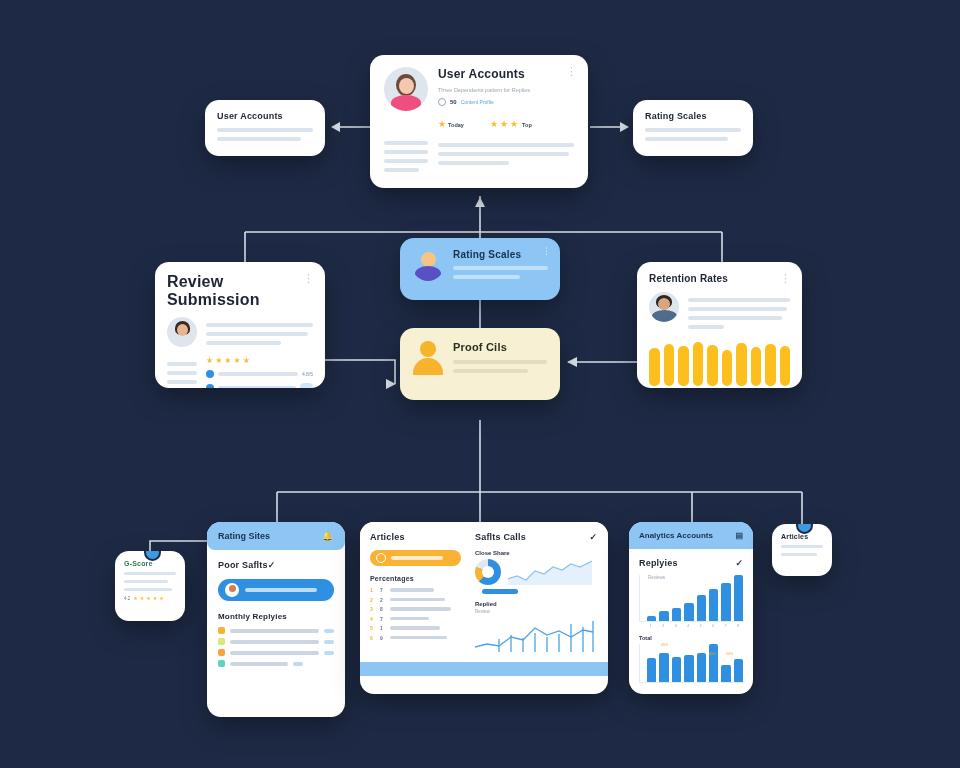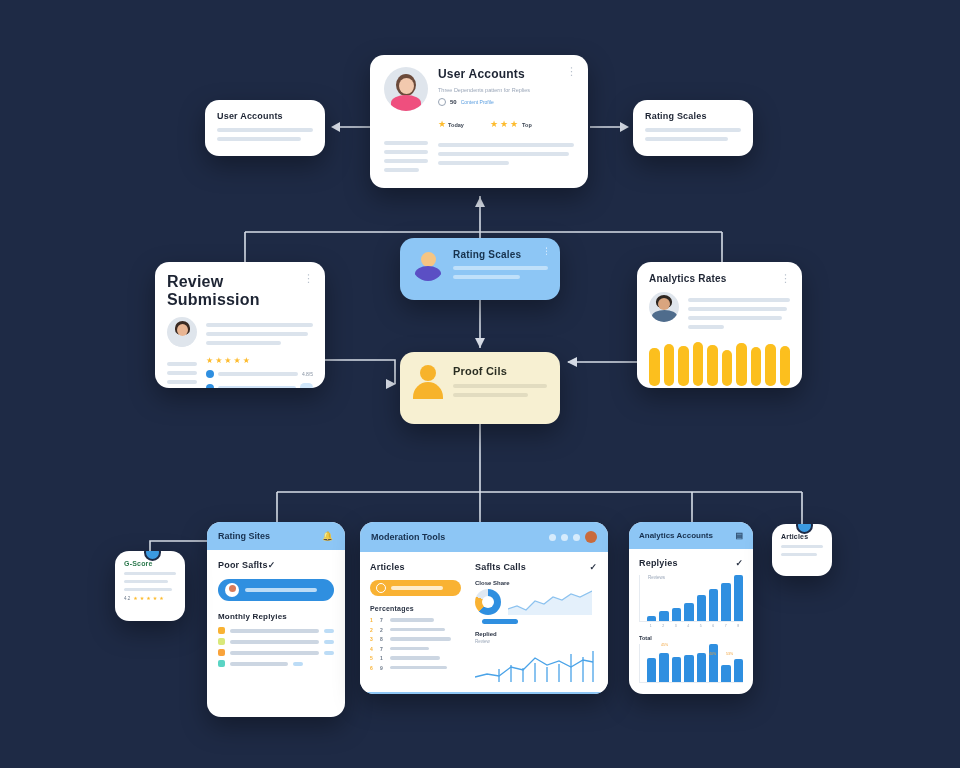--- a/index.html
+++ b/index.html
@@ -34,21 +34,21 @@
   .dots{position:absolute;right:10px;top:10px;color:#b9c2cd;font-size:11px;letter-spacing:1px;}
 
   
   #c-top{left:370px;top:55px;width:218px;height:133px;}
   #c-left-top{left:205px;top:100px;width:120px;height:56px;}
   #c-right-top{left:633px;top:100px;width:120px;height:56px;}
 
   #c-blue{left:400px;top:238px;width:160px;height:62px;}
   #c-review{left:155px;top:262px;width:170px;height:126px;}
   #c-retent{left:637px;top:262px;width:165px;height:126px;}
-  #c-cream{left:400px;top:352px;width:160px;height:72px;}
+  #c-cream{left:400px;top:328px;width:160px;height:72px;}
 
   #c-rating{left:207px;top:522px;width:138px;height:195px;}
   #c-mod{left:360px;top:522px;width:248px;height:172px;}
   #c-ana{left:629px;top:522px;width:124px;height:172px;}
   #c-green{left:115px;top:551px;width:70px;height:70px;}
   #c-small{left:772px;top:524px;width:60px;height:52px;}
 
   .hdr{background:#8dc6f5;color:#18314f;font-weight:bold;display:flex;align-items:center;justify-content:space-between;}
   .hdr .hicon{opacity:.85;}
 
@@ -262,21 +262,21 @@
             <span style="width:13px;height:9px;border-radius:5px;background:#cfe6fa;flex:none;"></span>
           </div>
         </div>
       </div>
     </div>
   </div>
 
   <div class="card" id="c-retent">
     <div class="pad" style="padding:11px 12px;height:100%;box-sizing:border-box;">
       <div class="dots">⋮</div>
-      <div class="title" style="font-size:10px;">Analytics Rates</div>
+      <div class="title" style="font-size:10px;">Retention Rates</div>
       <div style="display:flex;gap:9px;margin-top:8px;">
         <div class="avatar" style="width:30px;height:30px;">
           <div class="av-head" style="width:16px;height:13px;left:7px;top:3px;background:#2f2721;border-radius:50% 50% 40% 40%;"></div>
           <div class="av-head" style="width:12px;height:12px;left:9px;top:6px;background:#d9a57f;"></div>
           <div class="av-body" style="width:25px;height:12px;left:2.5px;top:18px;background:#4f6c8c;"></div>
         </div>
         <div style="flex:1;padding-top:1px;">
           <div class="ln" style="width:100%"></div>
           <div class="ln" style="width:97%"></div>
           <div class="ln" style="width:92%"></div>
@@ -309,21 +309,21 @@
         <div class="title" style="font-size:11px;color:#2a2d22;">Proof Cils</div>
         <div style="margin-top:7px;">
           <div class="ln" style="width:100%;background:#e2dcc0;"></div>
           <div class="ln" style="width:80%;background:#e2dcc0;"></div>
         </div>
       </div>
     </div>
   </div>
 
   <div class="card" id="c-rating">
-    <div class="hdr" style="padding:9px 11px;font-size:9px;">
+    <div class="hdr" style="padding:9px 11px;font-size:9px;border-radius:8px;">
       <span>Rating Sites</span>
       <span class="hicon" style="font-size:9px;">🔔</span>
     </div>
     <div class="pad" style="padding:10px 11px;">
       <div style="display:flex;align-items:center;justify-content:flex-start;">
         <span class="title" style="font-size:9px;">Poor Saflts</span>
         <span class="check" style="font-size:9px;">✓</span>
       </div>
       <div class="pill" style="margin-top:9px;">
         <span class="pav">
@@ -351,29 +351,20 @@
         <div class="lrow">
           <span class="sq" style="background:#5ad4c4;"></span>
           <span class="lt" style="flex:.65;"></span>
           <span class="rv"></span>
         </div>
       </div>
     </div>
   </div>
 
   <div class="card" id="c-mod">
-    <div class="hdr" style="padding:9px 11px;font-size:9px;">
-      <span>Moderation Tools</span>
-      <span style="display:flex;align-items:center;gap:5px;">
-        <span style="width:7px;height:7px;border-radius:50%;background:#d6ebfc;"></span>
-        <span style="width:7px;height:7px;border-radius:50%;background:#d6ebfc;"></span>
-        <span style="width:7px;height:7px;border-radius:50%;background:#d6ebfc;"></span>
-        <span style="width:12px;height:12px;border-radius:50%;background:#c96a3c;display:inline-block;"></span>
-      </span>
-    </div>
     <div style="display:flex;background:#fff;">
 
       <div style="width:112px;padding:10px 10px;box-sizing:border-box;">
         <div class="title" style="font-size:9px;">Articles</div>
         <div class="pill-amber" style="margin-top:8px;">
           <span class="pcirc"></span>
           <span class="ptxt" style="max-width:52px;"></span>
         </div>
         <div class="title" style="font-size:7px;margin-top:9px;color:#2b3445;">Percentages</div>
         <div style="margin-top:5px;">

